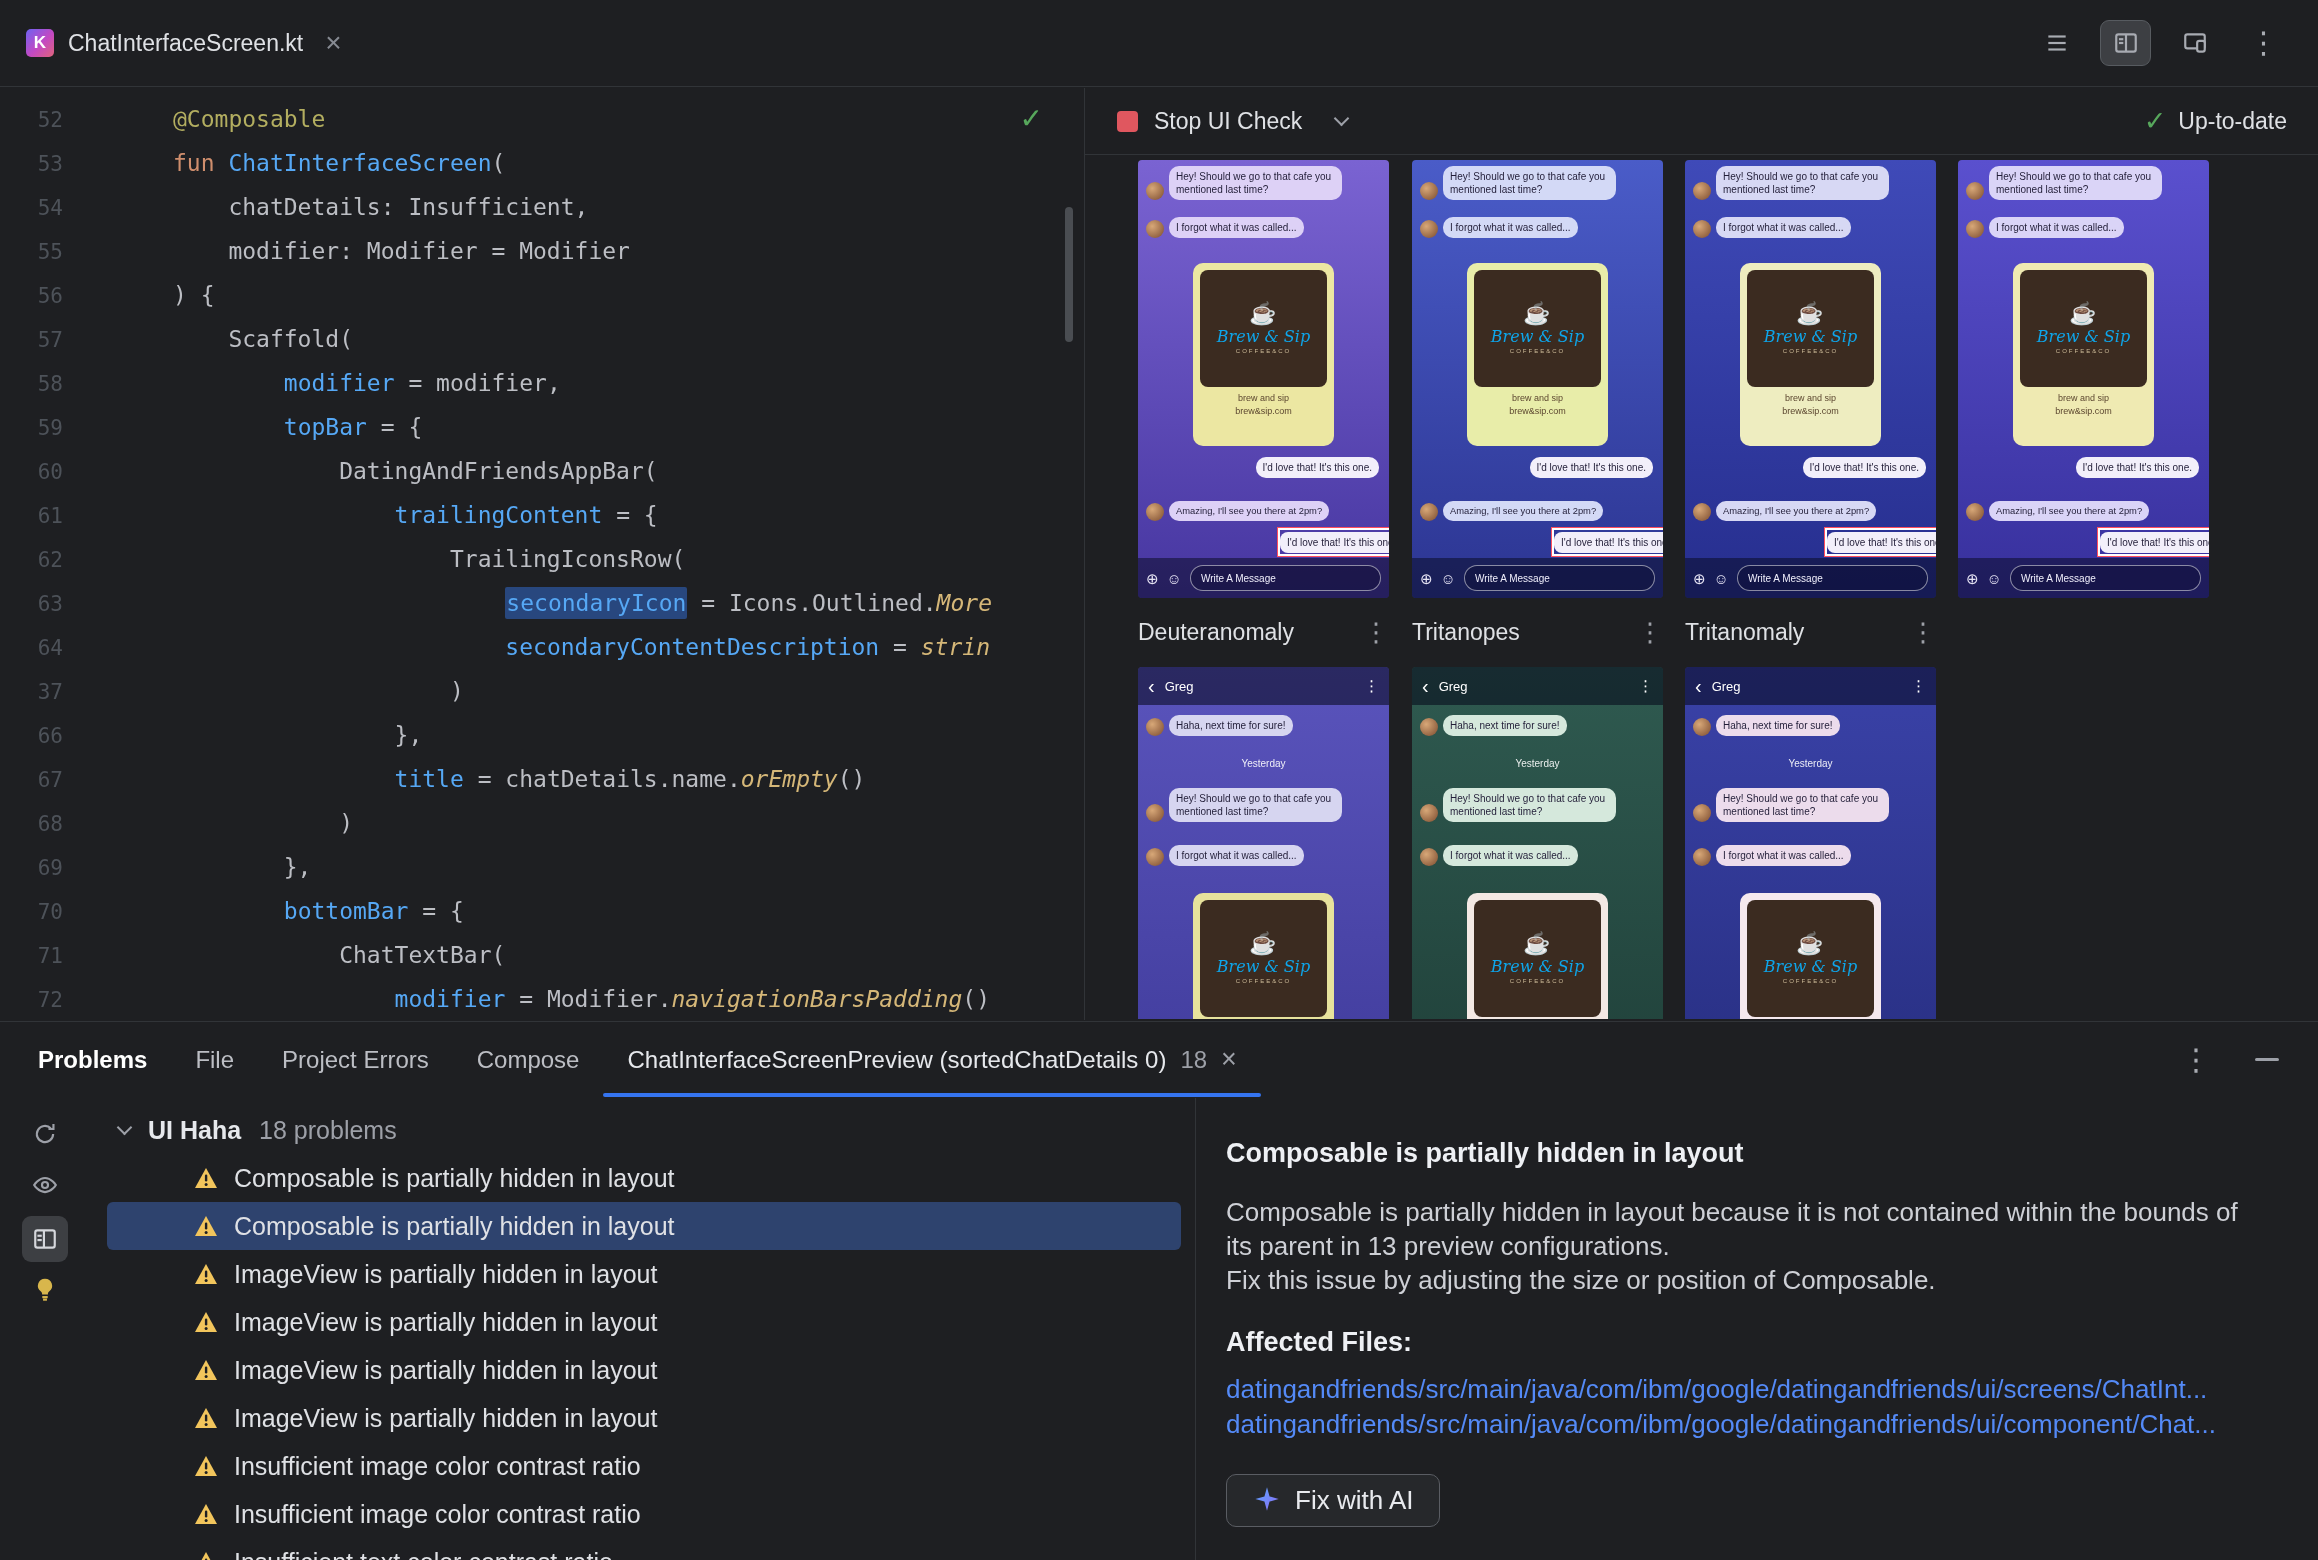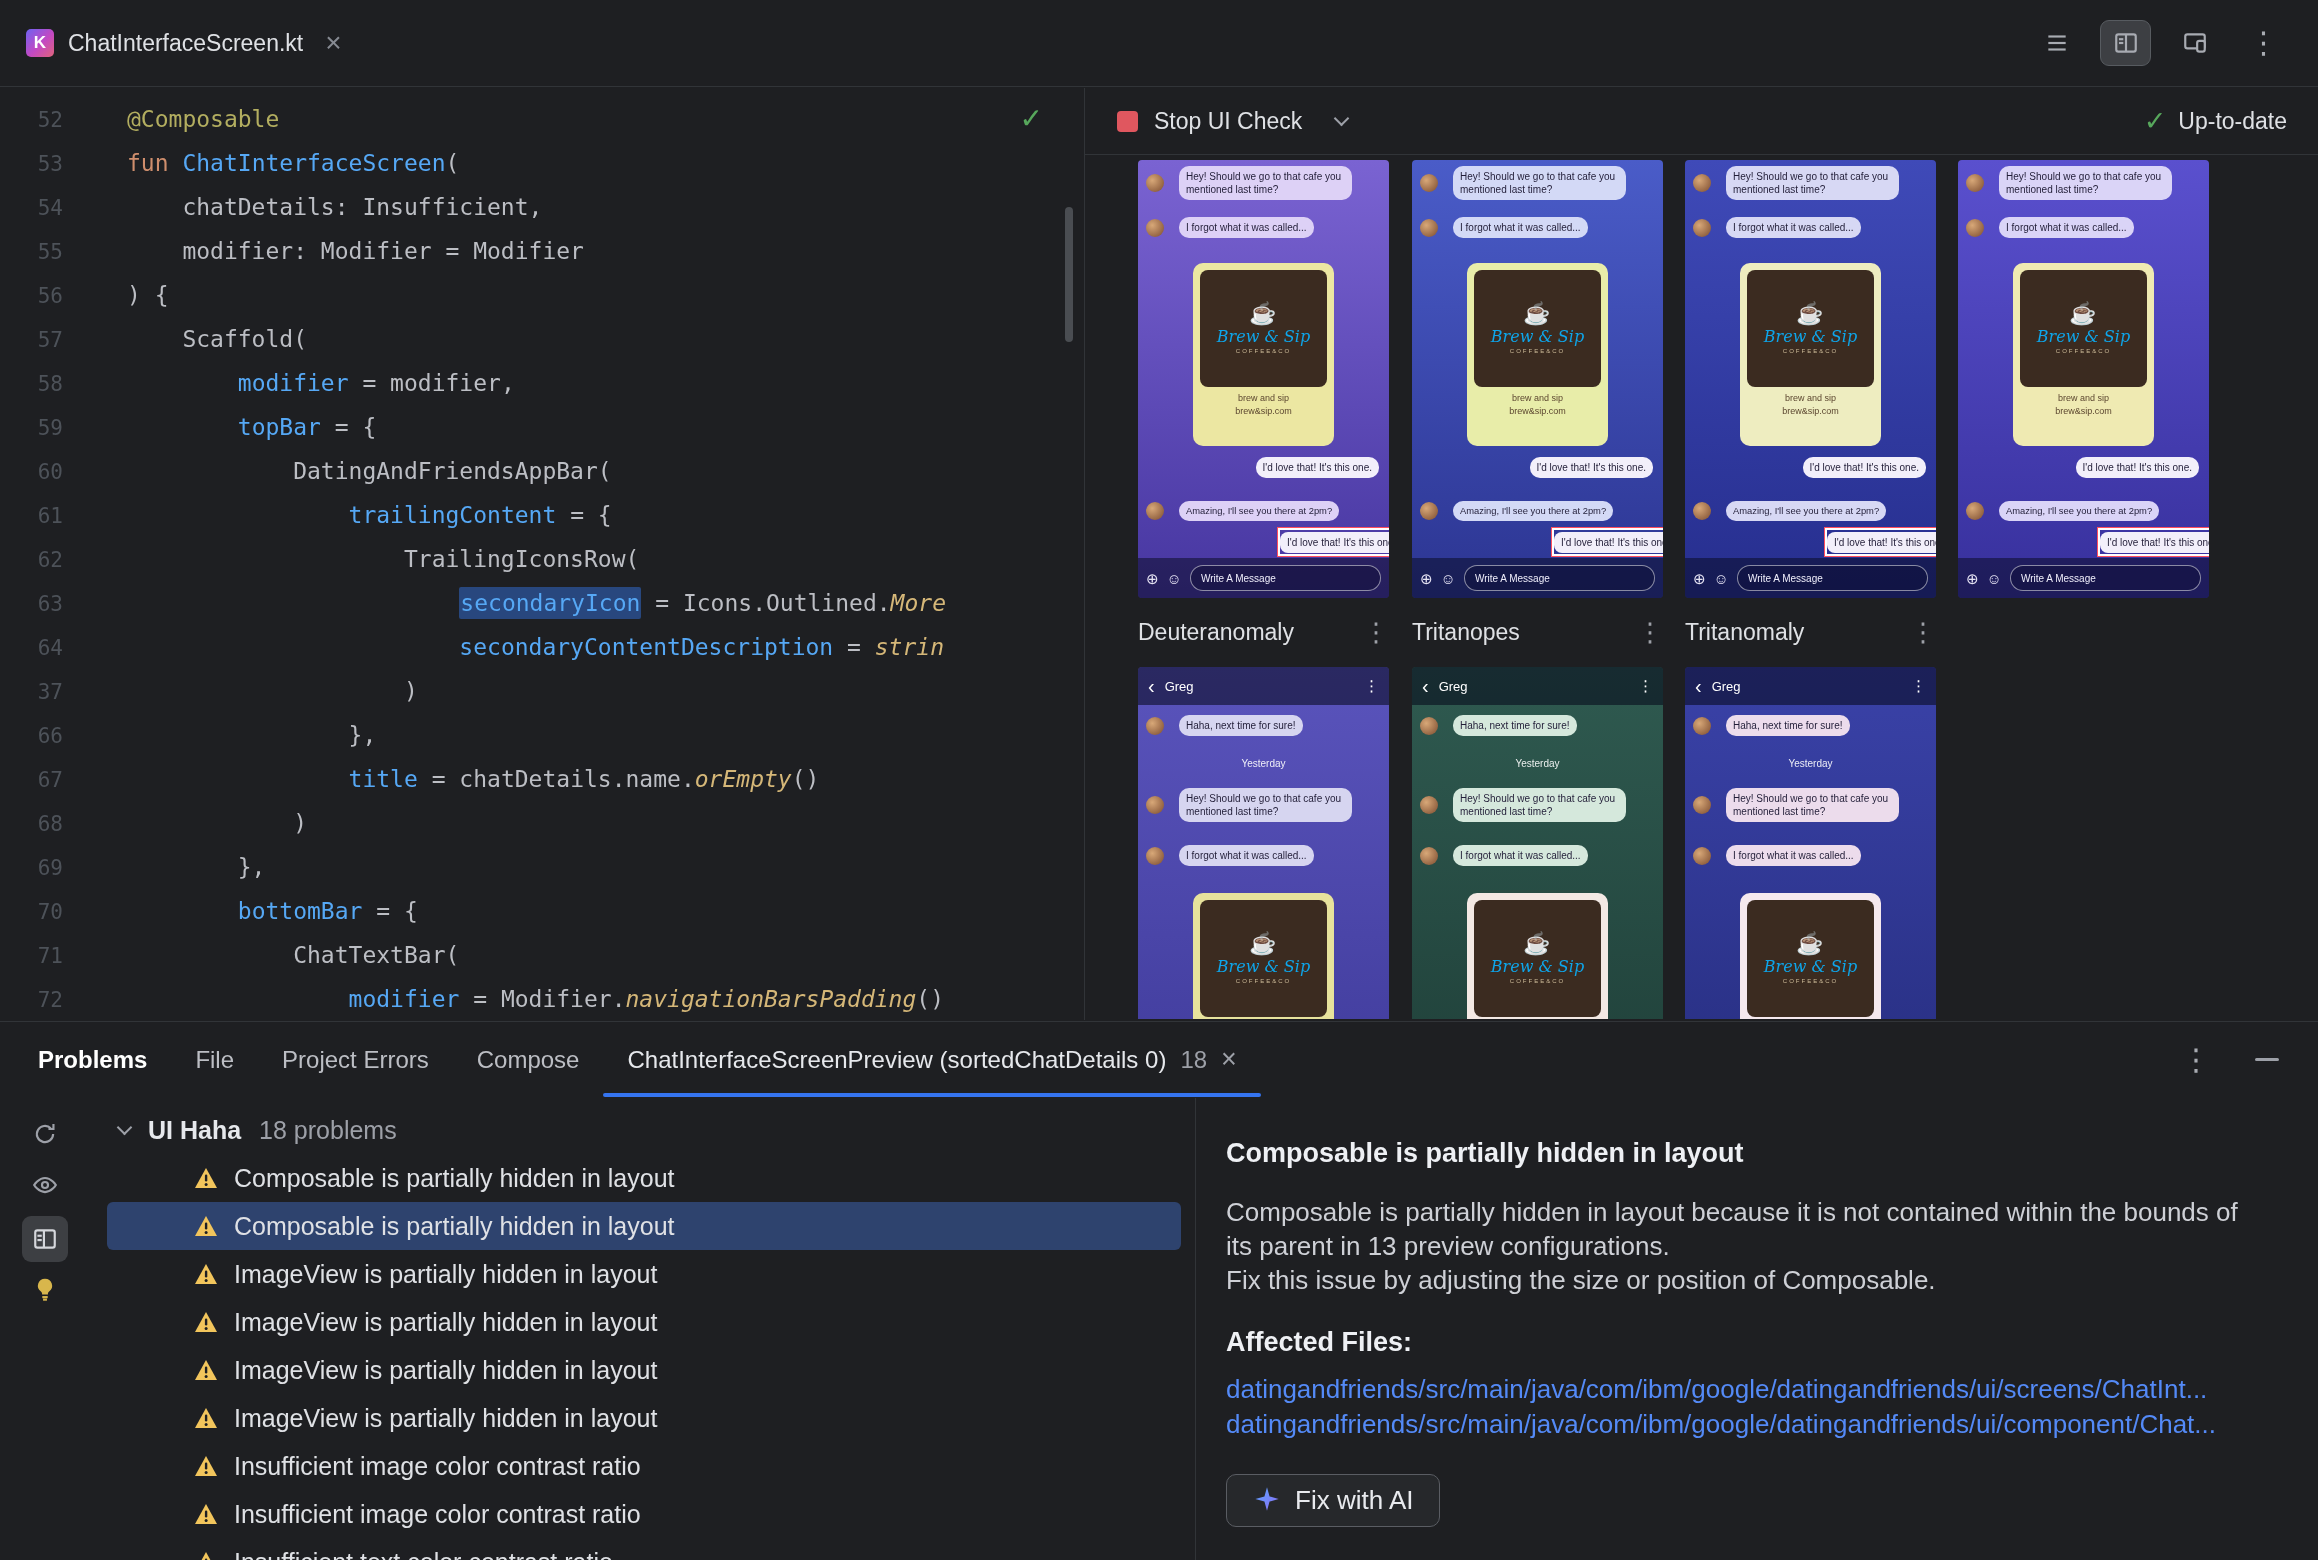--- a/index.html
+++ b/index.html
@@ -17,21 +17,21 @@
 .tb-icons{margin-left:auto;display:flex;align-items:center;gap:18px;padding-right:30px}
 .tbtn{width:51px;height:46px;display:flex;align-items:center;justify-content:center;border-radius:9px;color:#a8abb2}
 .tbtn.active{background:#3d3f43;border:1px solid #575b60}
 .tbtn svg{stroke:#a8abb2;fill:none;stroke-width:2}
 .kebabtxt{font-size:30px;color:#a8abb2;line-height:1}
 
 
 .editor{position:absolute;left:0;top:88px;width:1083px;height:932px;overflow:hidden}
 .cl{display:flex;height:44px;align-items:flex-end;font-family:"DejaVu Sans Mono",monospace;font-size:23px}
 .ln{width:63px;text-align:right;color:var(--code-linenum);font-size:21px;flex:none}
-.ct{margin-left:64px;white-space:pre;color:var(--code-plain)}
+.ct{margin-left:110px;white-space:pre;color:var(--code-plain)}
 .tk{white-space:pre}
 .tk.ann{color:var(--code-annotation)}
 .tk.kw{color:var(--code-keyword)}
 .tk.fn{color:var(--code-func)}
 .tk.np{color:var(--code-func)}
 .tk.itf{color:var(--code-italic-func);font-style:italic}
 .tk.sel{background:var(--code-selection);border-radius:2px;padding:3px 1px}
 .echeck{position:absolute;right:40px;top:14px;color:var(--ok-green);font-size:28px}
 .escroll{position:absolute;right:10px;top:119px;width:8px;height:135px;background:#4a4d52;border-radius:4px}
 
@@ -50,21 +50,21 @@
 .phone.trow{top:4px;height:438px}
 .phone.brow{top:511px;height:535px}
 .px1{left:53px}.px2{left:327px}.px3{left:600px}.px4{left:873px}
 .s1{background:linear-gradient(180deg,var(--s1-bg1),var(--s1-bg2));--bub:var(--s1-bub);--card:var(--s1-card)}
 .s2{background:linear-gradient(180deg,var(--s2-bg1),var(--s2-bg2));--bub:var(--s2-bub);--card:var(--s2-card)}
 .s3{background:linear-gradient(180deg,var(--s3-bg1),var(--s3-bg2));--bub:var(--s3-bub);--card:var(--s3-card)}
 .s4{background:linear-gradient(180deg,var(--s4-bg1),var(--s4-bg2));--bub:var(--s4-bub);--card:var(--s4-card)}
 .s5{background:linear-gradient(180deg,var(--s5-bg1),var(--s5-bg2));--bub:var(--s5-bub);--card:var(--s5-card)}
 .s6{background:linear-gradient(180deg,var(--s6-bg1),var(--s6-bg2));--bub:var(--s6-bub);--card:var(--s6-card)}
 .s7{background:linear-gradient(180deg,var(--s7-bg1),var(--s7-bg2));--bub:var(--s7-bub);--card:var(--s7-card)}
-.msg{position:absolute;display:flex;align-items:center;gap:15px}
+.msg{position:absolute;display:flex;align-items:flex-end;gap:5px}
 .msg.lm{left:8px}
 .msg.rm{right:10px;justify-content:flex-end}
 .avt{width:18px;height:18px;border-radius:50%;background:radial-gradient(circle at 35% 35%,#d8a878,#7a4a2e);flex:none}
 .bub{background:var(--bub);border-radius:10px;padding:4px 7px;font-size:10px;line-height:1.3;color:#221e38;max-width:173px}
 .bub.user{background:var(--bubble-user)}
 .bub.one{white-space:nowrap;font-size:9.4px;max-width:203px}
 .tm1{top:6px}.tm2{top:57px}.tm3{top:297px}.tm4{top:341px}
 .bcard{position:absolute;left:55px;top:103px;width:141px;height:183px;background:var(--card);border-radius:10px;padding:7px}
 .bcard.b2{top:226px}
 .binner{background:var(--card-inner);border-radius:8px;height:117px;display:flex;flex-direction:column;align-items:center;justify-content:center;gap:2px}

